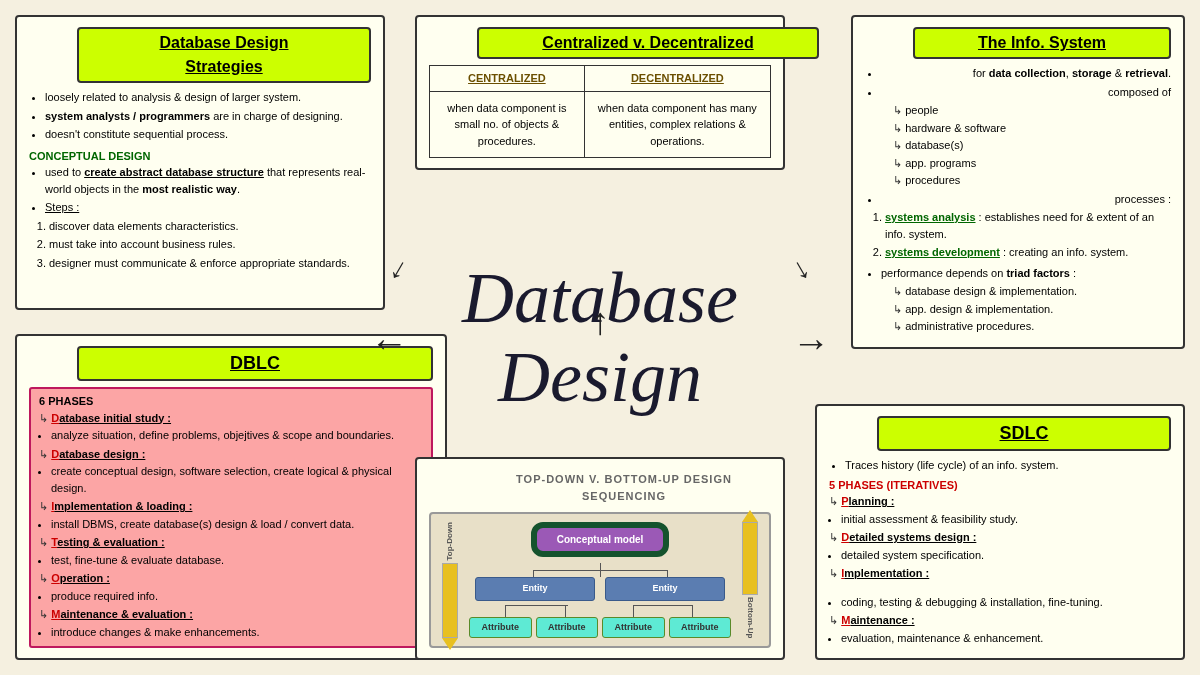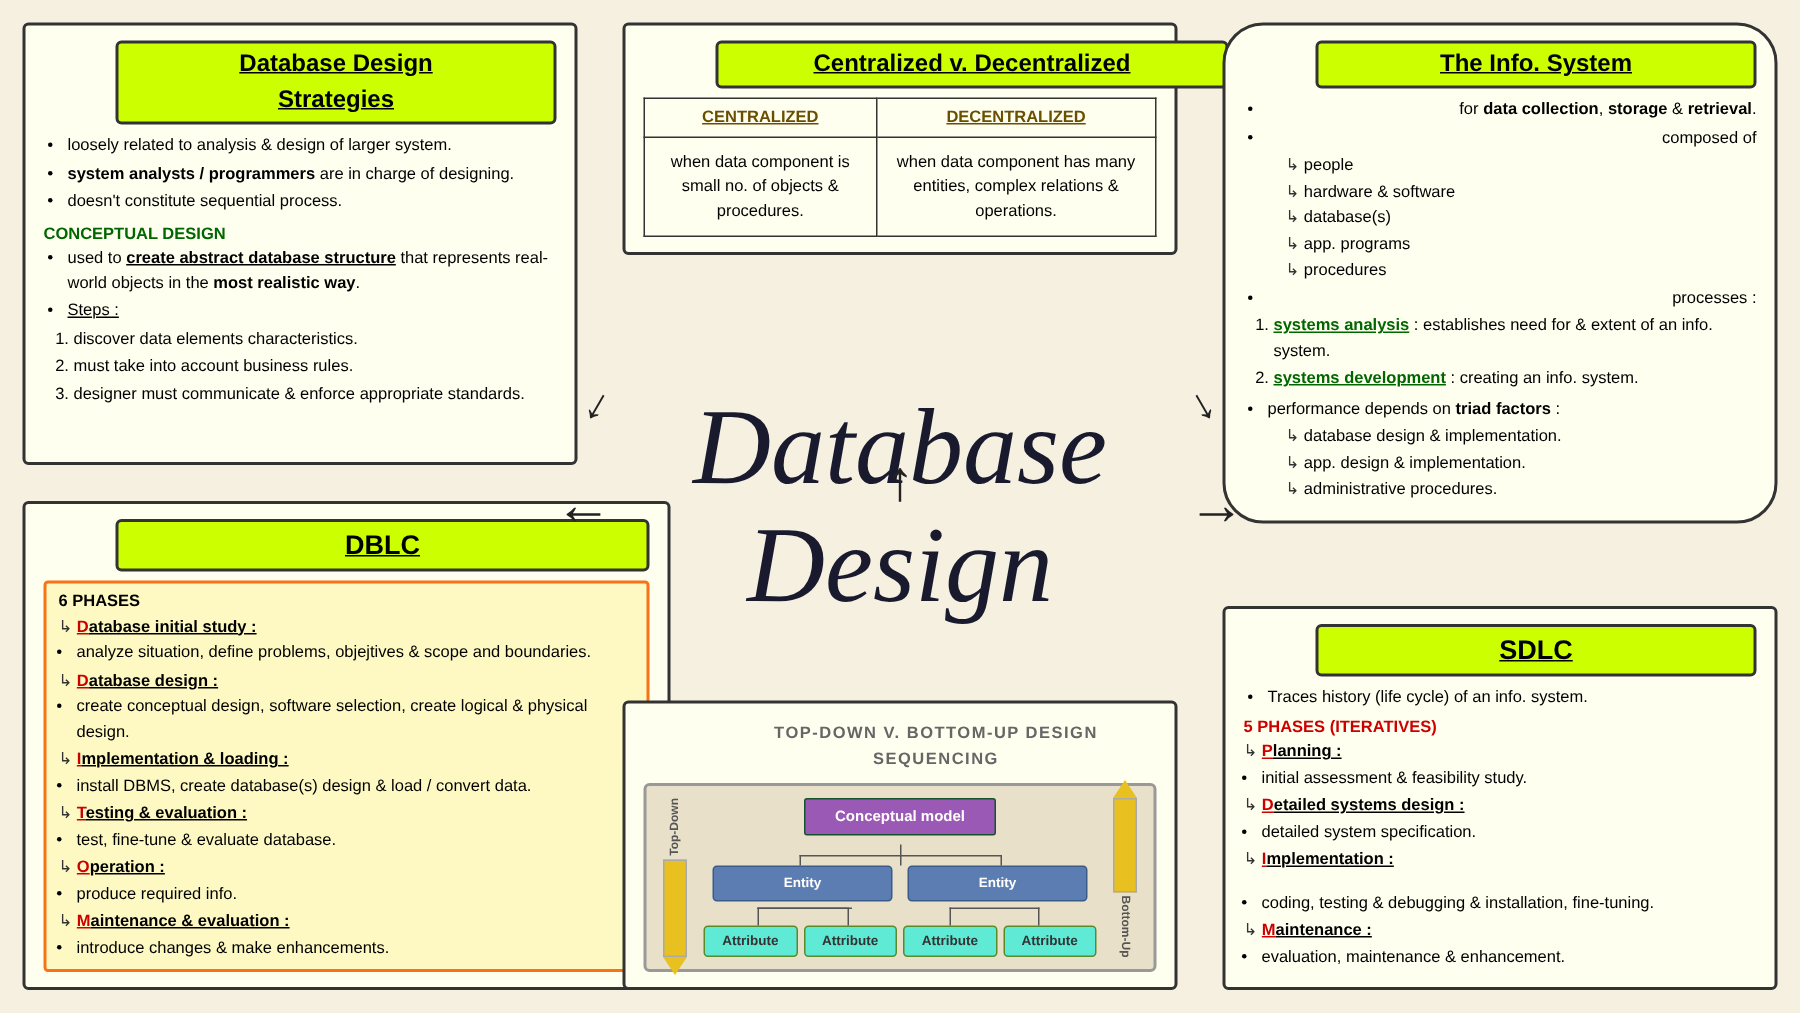--- a/index.html
+++ b/index.html
@@ -75,23 +75,22 @@
       display: block;
       text-align: center;
       font-size: 16px;
       width: 100%;
     }
 
     
     .panel-info {
       top: 15px;
       right: 15px;
-      width: 370px;
+      width: 334px;
       min-height: 295px;
-      border-radius: 27px;
     }
     .panel-info .panel-title {
       display: block;
       text-align: center;
       font-size: 16px;
     }
 
     
     .panel-dblc {
       bottom: 15px;
@@ -192,22 +191,22 @@
       margin-top: 4px;
     }
 
     .diag-box {
       background: #9b59b6;
       color: white;
       font-size: 10px;
       font-weight: bold;
       text-align: right;
       padding: 4px 8px;
-      border-radius: 2px;
-      border: 1px solid #14532d;
+      border-radius: 12px;
+      border: 6px solid #14532d;
     }
     .diag-box-green {
       background: #5eead4;
       color: #333;
       font-size: 9px;
       font-weight: bold;
       text-align: center;
       padding: 3px 5px;
       border-radius: 3px;
       border: 1px solid #5a8a2a;
@@ -316,21 +315,21 @@
         <div class="tree-item">
             <span>administrative procedures.</span>
           </div>
       </div>
     </li>
   </ul>
 </div>
 
 <div class="panel panel-dblc">
   <div class="panel-title">DBLC</div>
-  <div style="background:#fef9c3; border:2px solid #f97316; border-radius:3px; padding:4px 8px; font-size:11px;">
+  <div style="background:#fca5a5; border:2px solid #be185d; border-radius:3px; padding:4px 8px; font-size:11px;">
     <div class="bold">6 PHASES</div>
     <div>
         <div class="tree-item">
           <span><span class="red bold underline">D</span><span class="bold underline">atabase initial study :</span></span>
         </div>
     <ul style="padding-left:12px; list-style:disc;">
           <li>analyze situation, define problems, objejtives &amp; scope and boundaries.</li>
         </ul>
       </div>
     <div>

